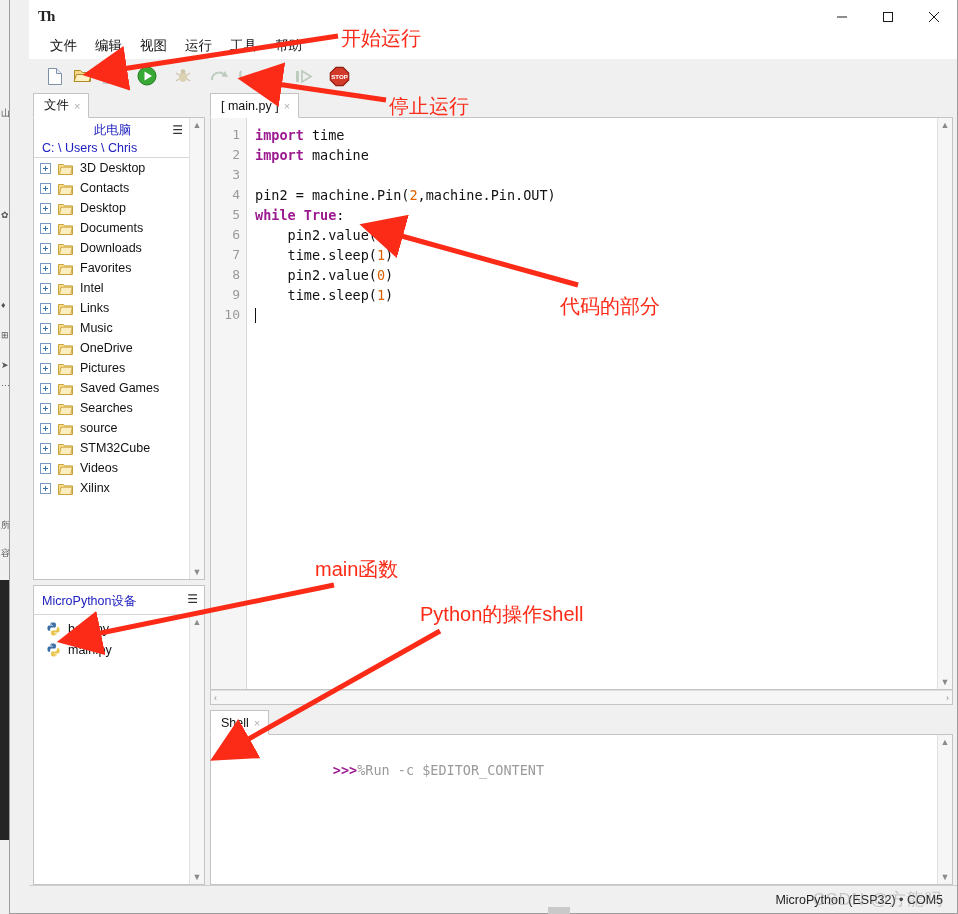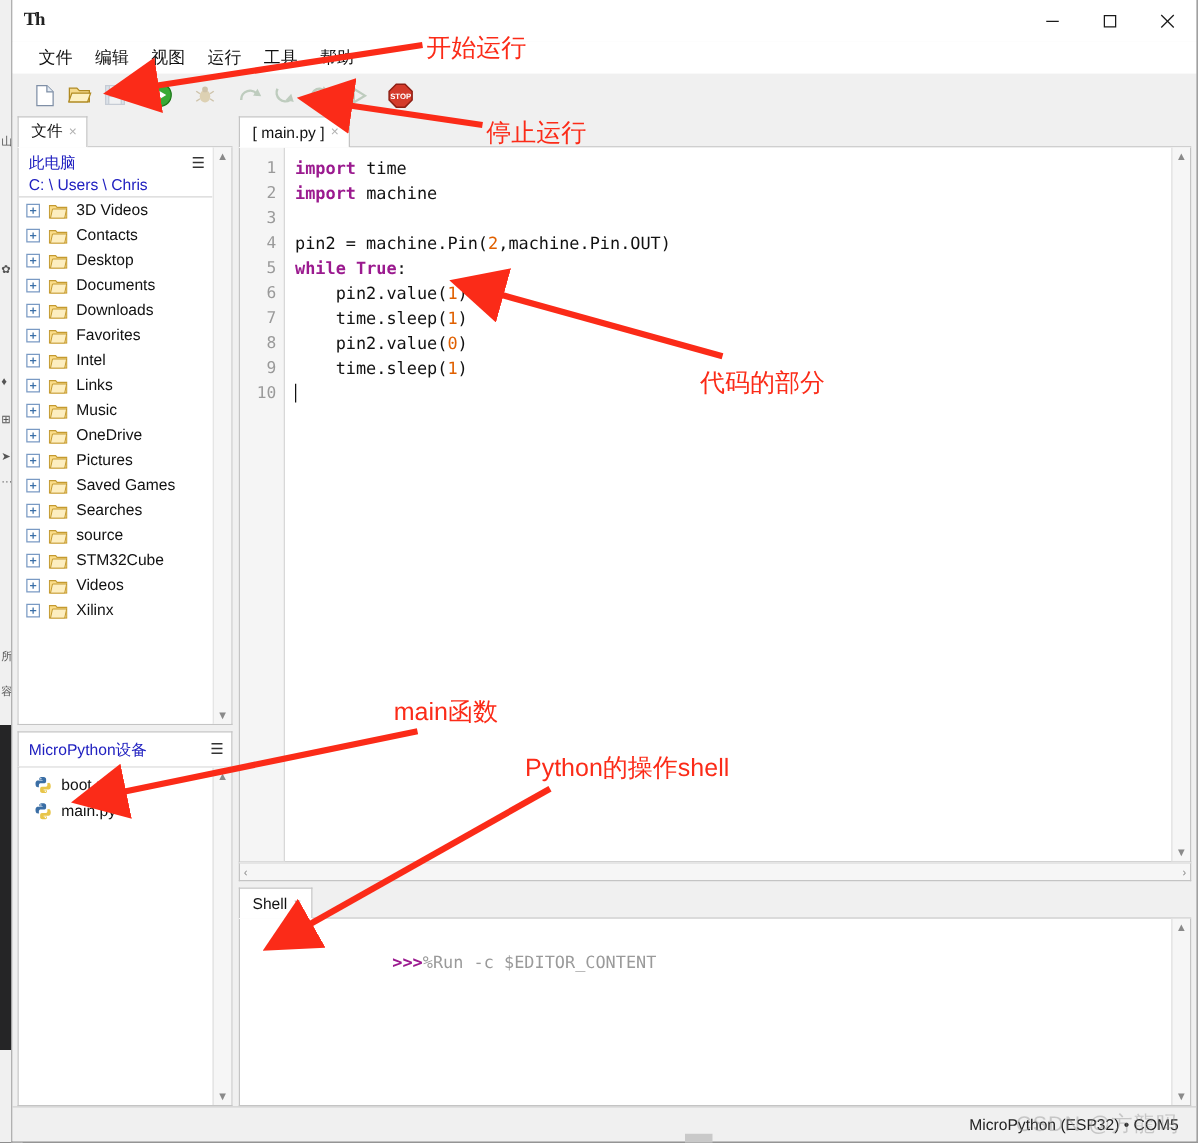--- a/index.html
+++ b/index.html
@@ -26,21 +26,21 @@
     font-family: "Liberation Sans", sans-serif;
     overflow: hidden; white-space: nowrap;
   }
 
   
   #thonny {
     position: absolute; left: 9px; top: 0; width: 949px; height: 914px;
     background: #f0f0f0;
     border: 1px solid #9c9c9c;
     border-top: none;
-    display: flex; flex-direction: column;
+    display: flex; flex-direction: column; padding-left: 19px;
   }
 
   
   #titlebar {
     height: 33px; background: #ffffff;
     display: flex; align-items: center;
     flex: 0 0 auto; position: relative;
   }
   #app-icon {
     width: 17px; height: 17px; margin: 0 7px 0 9px;
@@ -121,20 +121,21 @@
     flex: 1 1 auto; overflow: hidden; position: relative;
     background: #ffffff;
   }
   .tree-head {
     padding: 4px 6px 2px 8px; position: relative;
     border-bottom: 1px solid #d6d6d6;
   }
   .tree-head .thispc {
     font-size: 12.5px; color: #2020c0; font-weight: normal;
     font-family: "Liberation Sans", sans-serif;
+    text-align: center;
   }
   .tree-head .path {
     font-size: 12.5px; color: #2020c0; margin-top: 2px;
   }
   .tree-head .hamb {
     position: absolute; right: 6px; top: 5px;
     font-size: 12px; color: #333; letter-spacing: 0;
   }
   .tree-row {
     display: flex; align-items: center; height: 20px;
@@ -428,21 +429,21 @@
             <div class="path">C: \ Users \ Chris</div>
             <div class="hamb">☰</div>
           </div>
           <div id="folderlist">
               <div class="tree-row">
                 <span class="expander"></span>
                 <span class="folder-ico"><svg width="15" height="13" viewBox="0 0 15 13">
                     <path d="M0.5 2.5h5l1.2 1.4h7.8v8.6h-14z" fill="#fbdd8a" stroke="#c49a30" stroke-width="0.9"></path>
                     <path d="M3 5.2h11.3l-1.6 7.3H1.4z" fill="#fdeec0" stroke="#c49a30" stroke-width="0.8"></path>
                   </svg></span>
-                <span>3D Videos</span>
+                <span>3D Desktop</span>
               </div>
               <div class="tree-row">
                 <span class="expander"></span>
                 <span class="folder-ico"><svg width="15" height="13" viewBox="0 0 15 13">
                     <path d="M0.5 2.5h5l1.2 1.4h7.8v8.6h-14z" fill="#fbdd8a" stroke="#c49a30" stroke-width="0.9"></path>
                     <path d="M3 5.2h11.3l-1.6 7.3H1.4z" fill="#fdeec0" stroke="#c49a30" stroke-width="0.8"></path>
                   </svg></span>
                 <span>Contacts</span>
               </div>
               <div class="tree-row">

